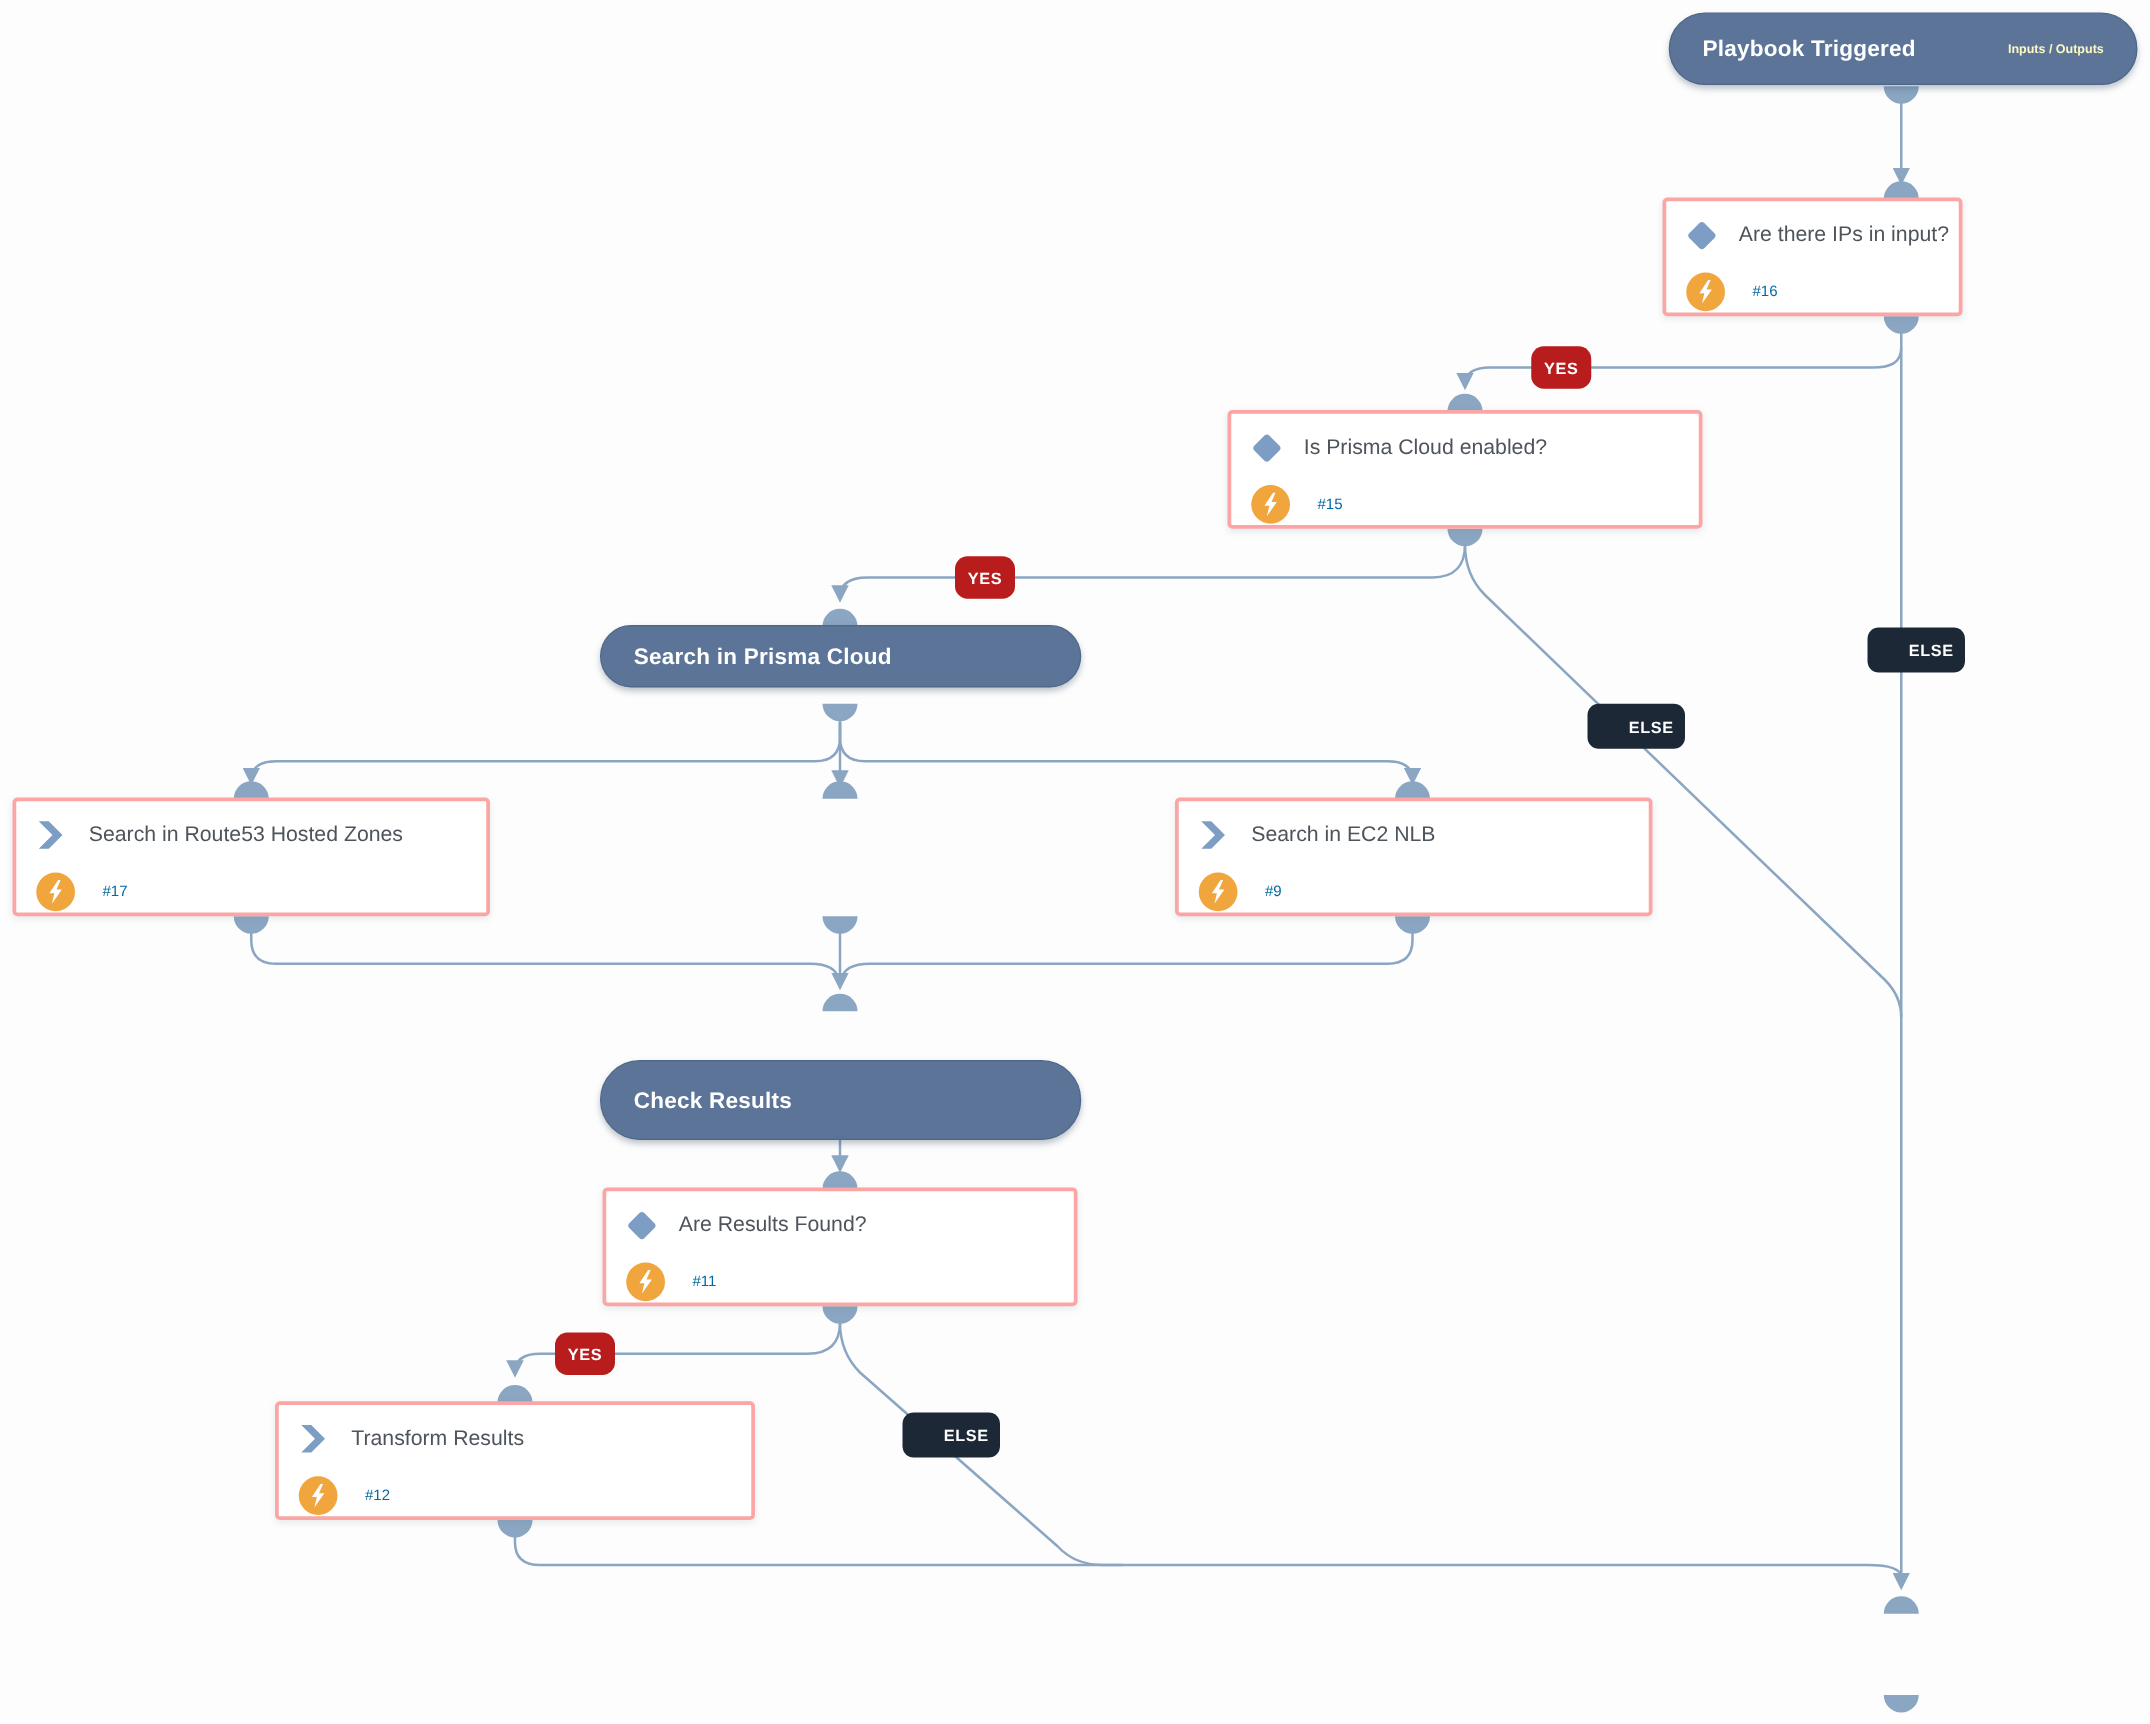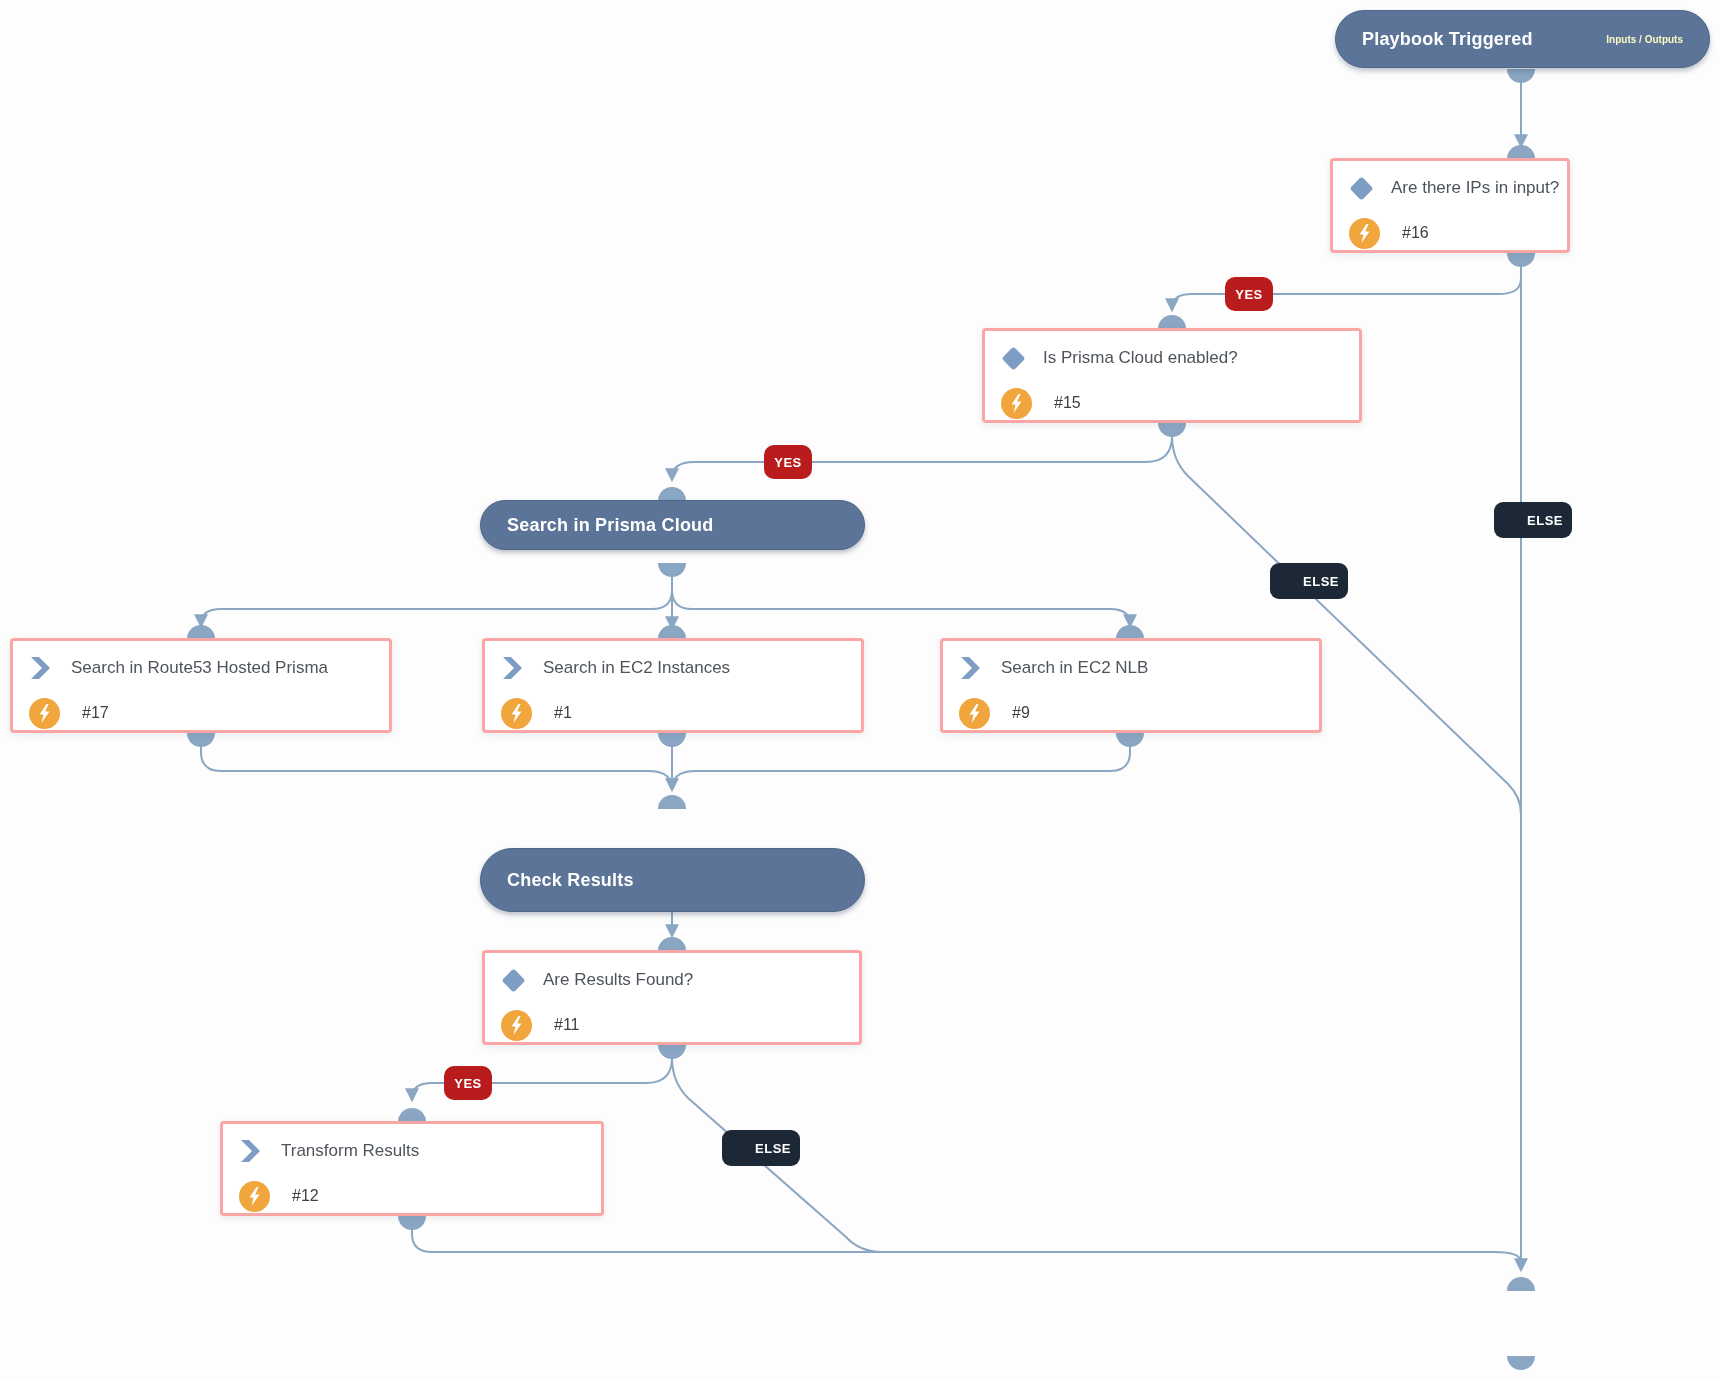--- a/index.html
+++ b/index.html
@@ -20,21 +20,21 @@
   
   .card{
     position:absolute;height:95px;background:#ffffff;
     border:3px solid #fca5a5;border-radius:4px;
     box-shadow:0 2px 6px rgba(120,130,145,.16);
     box-sizing:border-box;cursor:pointer;
   }
   .trow{position:absolute;left:16px;top:10px;height:34px;display:flex;align-items:center;}
   .irow{position:absolute;left:16px;top:56px;height:32px;display:flex;align-items:center;}
   .ntitle{margin-left:18px;font-size:17px;color:#4e545b;white-space:nowrap;}
-  .nid{margin-left:22px;font-size:16px;color:#404040;}
+  .nid{margin-left:22px;font-size:12px;color:#0369a1;}
 
   .diamond-box{width:24px;height:24px;display:flex;align-items:center;justify-content:center;}
   .diamond{width:17px;height:17px;background:#7e9dc4;border-radius:3px;transform:rotate(45deg);}
   .chev-box{width:24px;height:24px;display:flex;align-items:center;justify-content:center;}
   .bolt{
     width:31px;height:31px;border-radius:50%;background:#f0a53d;
     display:flex;align-items:center;justify-content:center;flex:0 0 auto;
   }
 
   
@@ -143,50 +143,32 @@
     <span class="ptitle">Search in Prisma Cloud</span>
   </div>
 
   <div class="card" style="left:10px;top:638px;width:382px;">
     <div class="trow">
       <span class="chev-box">
         <svg width="22" height="24" viewBox="0 0 22 24">
             <path d="M1 1 h8 l11 11 -11 11 h-8 l11 -11 z" fill="#7e9dc4"></path>
           </svg>
       </span>
-      <span class="ntitle">Search in Route53 Hosted Prisma</span>
+      <span class="ntitle">Search in Route53 Hosted Zones</span>
     </div>
     <div class="irow">
       <span class="bolt">
         <svg width="17" height="19" viewBox="0 0 17 19">
             <path d="M10.5 0 L3.5 10.5 H7.5 L5.5 19 L13.5 7.5 H9.2 L12.5 0 Z" fill="#fff"></path>
           </svg>
       </span>
       <span class="nid">#17</span>
     </div>
   </div>
 
-  <div class="card" style="left:482px;top:638px;width:382px;">
-    <div class="trow">
-      <span class="chev-box">
-        <svg width="22" height="24" viewBox="0 0 22 24">
-            <path d="M1 1 h8 l11 11 -11 11 h-8 l11 -11 z" fill="#7e9dc4"></path>
-          </svg>
-      </span>
-      <span class="ntitle">Search in EC2 Instances</span>
-    </div>
-    <div class="irow">
-      <span class="bolt">
-        <svg width="17" height="19" viewBox="0 0 17 19">
-            <path d="M10.5 0 L3.5 10.5 H7.5 L5.5 19 L13.5 7.5 H9.2 L12.5 0 Z" fill="#fff"></path>
-          </svg>
-      </span>
-      <span class="nid">#1</span>
-    </div>
-  </div>
 
   <div class="card" style="left:940px;top:638px;width:382px;">
     <div class="trow">
       <span class="chev-box">
         <svg width="22" height="24" viewBox="0 0 22 24">
             <path d="M1 1 h8 l11 11 -11 11 h-8 l11 -11 z" fill="#7e9dc4"></path>
           </svg>
       </span>
       <span class="ntitle">Search in EC2 NLB</span>
     </div>

